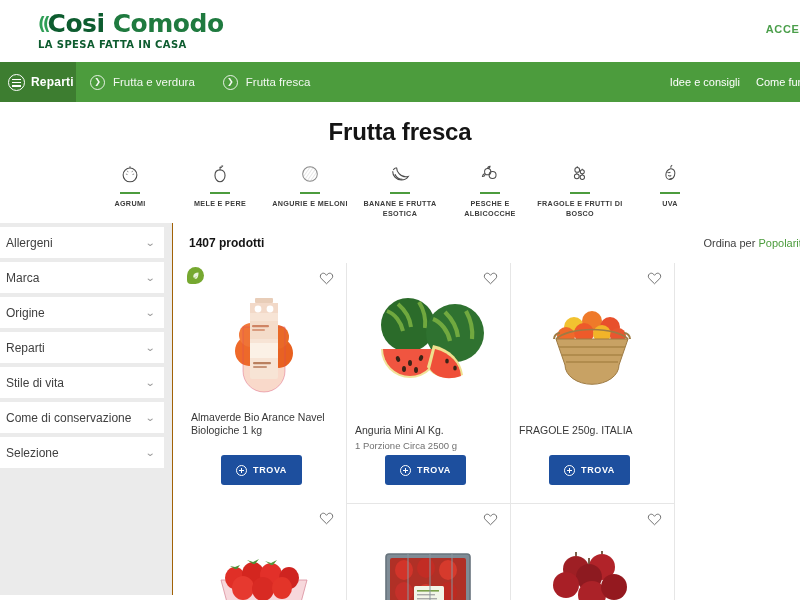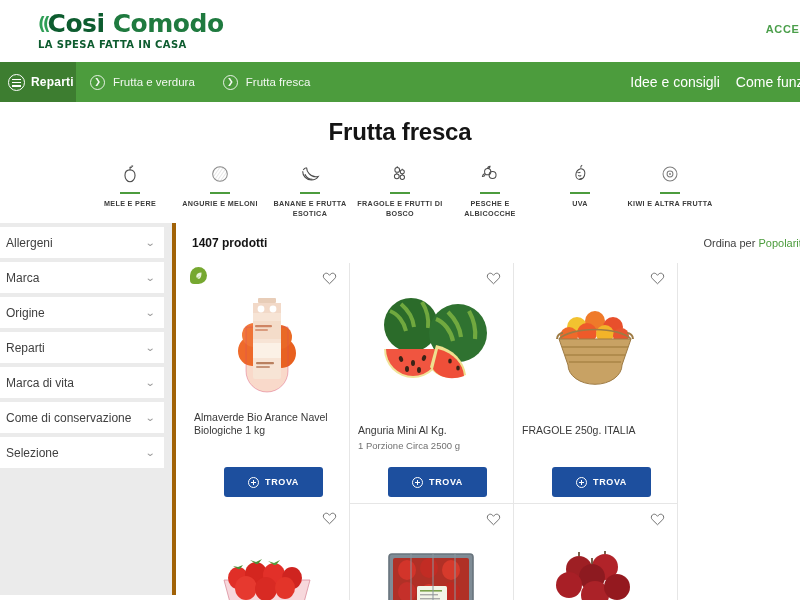--- a/index.html
+++ b/index.html
@@ -130,21 +130,21 @@
   }
   .crumb-gap { width: 12px; }
   .nav-right {
     display: flex; align-items: center;
     gap: 16px;
     padding-right: 0px;
     margin-left: auto;
     margin-right: -30px;
   }
   .nav-right-item {
-    font-size: 14px;
+    font-size: 11px;
     color: #ffffff;
     white-space: nowrap;
   }
 
   
   .page-title {
     text-align: center;
     font-size: 24px;
     font-weight: bold;
     color: #141414;
@@ -217,21 +217,21 @@
     color: #9a9a9a;
     font-size: 10px;
     line-height: 1;
     transform: scaleX(1.3);
   }
 
   
   .content {
     flex: 1 1 auto;
     background: #ffffff;
-    border-left: 4px solid #a16207;
+    border-left: 1px solid #a16207;
     padding-left: 10px;
   }
   .content-head {
     display: flex;
     align-items: center;
     height: 40px;
     padding: 0 4px 0 6px;
   }
   .prod-count {
     font-size: 12px;
@@ -290,22 +290,22 @@
     color: #383838;
   }
   .psub {
     position: absolute;
     left: 8px; right: 8px; bottom: 52px;
     font-size: 9.5px;
     color: #707070;
   }
   .trova {
     position: absolute;
-    left: 38px; bottom: 6px;
-    width: 99px; height: 30px;
+    left: 38px; bottom: 18px;
+    width: 81px; height: 30px;
     background: #1d4f9e;
     border: none;
     border-radius: 3px;
     color: #ffffff;
     display: flex;
     align-items: center;
     justify-content: center;
     gap: 6px;
     cursor: pointer;
   }
@@ -363,20 +363,31 @@
       <span class="nav-right-item">Idee e consigli</span>
       <span class="nav-right-item">Come funziona</span>
     </div>
   </div>
 </div>
 
 <div class="page-title">Frutta fresca</div>
 
 <div class="cats">
 
+  <div class="cat">
+    <div class="cat-icon">
+      <svg width="22" height="22" viewBox="0 0 24 24" fill="none" stroke="#4a4a4a" stroke-width="1.2">
+        <circle cx="12" cy="13" r="7.5"></circle>
+        <path d="M12 5.5 V3.5" stroke-width="1"></path>
+        <path d="M9 8.5 L10 10 M15 8.5 L14 10 M7.5 12 L9.3 12.6 M16.5 12 L14.7 12.6" stroke-width=".7"></path>
+      </svg>
+    </div>
+    <div class="cat-rule"></div>
+    <div class="cat-label">AGRUMI</div>
+  </div>
 
   <div class="cat">
     <div class="cat-icon">
       <svg width="22" height="22" viewBox="0 0 24 24" fill="none" stroke="#4a4a4a" stroke-width="1.2">
         <path d="M12 7.5c-3.4 0-5.5 2.6-5.5 6 0 3.6 2.6 7 5.5 7s5.5-3.4 5.5-7c0-3.4-2.1-6-5.5-6z"></path>
         <path d="M12 7.5 V4.2" stroke-width="1"></path>
         <path d="M12.2 5.4c1.5-.2 2.6-1.1 2.9-2.3-1.6-.1-2.7.8-2.9 2.3z" stroke-width="1"></path>
       </svg>
     </div>
     <div class="cat-rule"></div>
@@ -406,67 +417,56 @@
         <path d="M7.5 12.2c1.3 3.2 4.5 5.4 8.2 5.6"></path>
       </svg>
     </div>
     <div class="cat-rule"></div>
     <div class="cat-label">BANANE E FRUTTA ESOTICA</div>
   </div>
 
   <div class="cat">
     <div class="cat-icon">
       <svg width="22" height="22" viewBox="0 0 24 24" fill="none" stroke="#4a4a4a" stroke-width="1.1">
+        <circle cx="9.5" cy="9.5" r="3.4"></circle>
+        <circle cx="14.8" cy="13" r="3.8"></circle>
+        <path d="M9.5 6.1c0-1.6 1.2-2.6 2.6-2.6-.2 1.6-1.1 2.6-2.6 2.6z"></path>
+        <path d="M6.3 11.5c-1.4.6-2.4 1.9-2.6 3.3 1.6-.1 2.8-1.1 3.2-2.5"></path>
+      </svg>
+    </div>
+    <div class="cat-rule"></div>
+    <div class="cat-label">PESCHE E ALBICOCCHE</div>
+  </div>
+
+  <div class="cat">
+    <div class="cat-icon">
+      <svg width="22" height="22" viewBox="0 0 24 24" fill="none" stroke="#4a4a4a" stroke-width="1.1">
         <circle cx="9" cy="7.5" r="2.6"></circle>
         <circle cx="14.5" cy="9.5" r="2.2"></circle>
         <circle cx="8.5" cy="14.5" r="2.6"></circle>
         <circle cx="14.5" cy="15.5" r="2.4"></circle>
         <path d="M9 4.9 V3.6 M14.5 7.3 V6.2 M8.5 11.9 V10.8 M14.5 13.1 V12"></path>
       </svg>
     </div>
     <div class="cat-rule"></div>
     <div class="cat-label">FRAGOLE E FRUTTI DI BOSCO</div>
-  </div>
-
-  <div class="cat">
-    <div class="cat-icon">
-      <svg width="22" height="22" viewBox="0 0 24 24" fill="none" stroke="#4a4a4a" stroke-width="1.1">
-        <circle cx="9.5" cy="9.5" r="3.4"></circle>
-        <circle cx="14.8" cy="13" r="3.8"></circle>
-        <path d="M9.5 6.1c0-1.6 1.2-2.6 2.6-2.6-.2 1.6-1.1 2.6-2.6 2.6z"></path>
-        <path d="M6.3 11.5c-1.4.6-2.4 1.9-2.6 3.3 1.6-.1 2.8-1.1 3.2-2.5"></path>
-      </svg>
-    </div>
-    <div class="cat-rule"></div>
-    <div class="cat-label">PESCHE E ALBICOCCHE</div>
   </div>
 
   <div class="cat">
     <div class="cat-icon">
       <svg width="22" height="22" viewBox="0 0 24 24" fill="none" stroke="#4a4a4a" stroke-width="1.1">
         <path d="M13 5.2c-.4-1.2.2-2.3 1.4-2.8"></path>
         <path d="M12.5 6.2c-3 1-5 3.8-5 7 0 2.8 1.9 4.8 4.2 4.8 3.2 0 5.6-3.2 5.6-7 0-2.5-1.7-4.4-4.1-4.8z"></path>
         <path d="M9.2 9.8c.9.9 2.3 1 3.3.2 M10 13.6c1 .8 2.4.7 3.3-.2 M11.5 17c.9.5 2 .3 2.8-.5"></path>
       </svg>
     </div>
     <div class="cat-rule"></div>
     <div class="cat-label">UVA</div>
   </div>
 
-  <div class="cat">
-    <div class="cat-icon">
-      <svg width="22" height="22" viewBox="0 0 24 24" fill="none" stroke="#7d7d7d" stroke-width="1.1">
-        <circle cx="12" cy="12" r="7.6"></circle>
-        <circle cx="12" cy="12" r="3.2"></circle>
-        <circle cx="12" cy="12" r="1" fill="#7d7d7d" stroke="none"></circle>
-      </svg>
-    </div>
-    <div class="cat-rule"></div>
-    <div class="cat-label">KIWI E ALTRA FRUTTA</div>
-  </div>
 </div>
 
 <div class="main">
 
   <div class="sidebar">
     <div class="filter">
       <span class="filter-label">Allergeni</span>
       <span class="chev">⌄</span>
     </div>
     <div class="filter">
@@ -475,21 +475,21 @@
     </div>
     <div class="filter">
       <span class="filter-label">Origine</span>
       <span class="chev">⌄</span>
     </div>
     <div class="filter">
       <span class="filter-label">Reparti</span>
       <span class="chev">⌄</span>
     </div>
     <div class="filter">
-      <span class="filter-label">Marca di vita</span>
+      <span class="filter-label">Stile di vita</span>
       <span class="chev">⌄</span>
     </div>
     <div class="filter">
       <span class="filter-label">Come di conservazione</span>
       <span class="chev">⌄</span>
     </div>
     <div class="filter">
       <span class="filter-label">Selezione</span>
       <span class="chev">⌄</span>
     </div>

